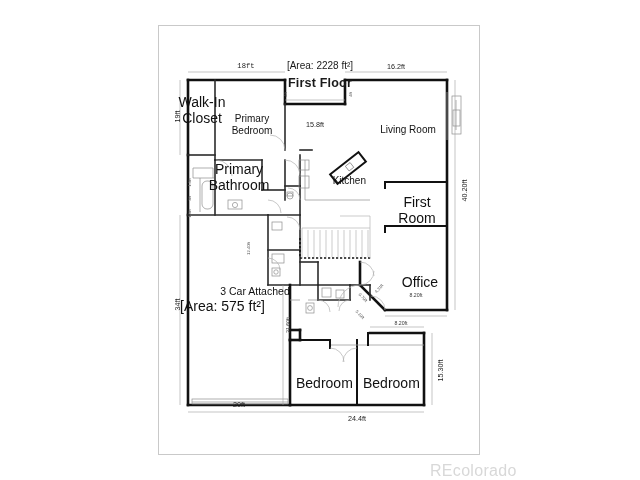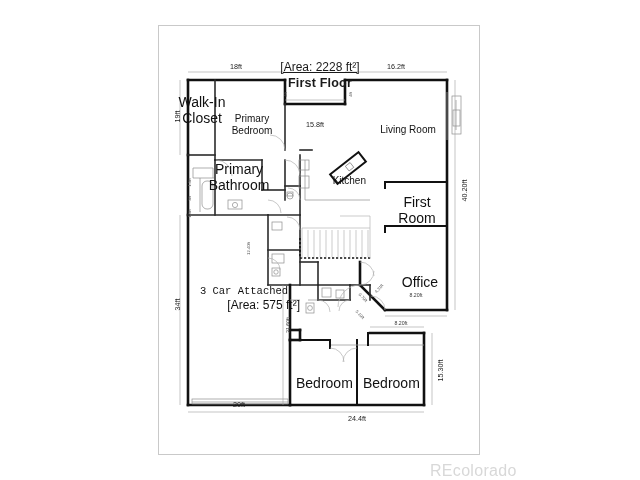--- a/index.html
+++ b/index.html
@@ -13,40 +13,40 @@
     position:absolute;left:158px;top:25px;width:322px;height:430px;
     border:1px solid #c9c9c9;background:#ffffff;box-sizing:border-box;
   }
   #svg-stage{position:absolute;left:0;top:0;width:640px;height:480px;}
   .ttl{
     position:absolute;text-align:center;color:#1a1a1a;
     font-size:12.5px;font-weight:bold;letter-spacing:.2px;white-space:nowrap;margin-top:31px;
   }
   .sub{
     position:absolute;text-align:center;color:#1a1a1a;
-    font-size:12px;white-space:nowrap;text-decoration:underline;
+    font-size:10px;white-space:nowrap;
   }
   .rm{
     position:absolute;text-align:center;color:#111;
     font-size:14px;line-height:16px;white-space:pre-line;
   }
   .rm.big{font-size:10px;line-height:11.5px;}
   .dim{
     position:absolute;color:#1c1c1c;font-size:7.2px;white-space:nowrap;
     text-align:center;
   }
   .dim.sm{font-size:5.2px;color:#3a3a3a;}
   .dim.tiny{font-size:4.2px;color:#555;}
   .dim.vert{transform-origin:50% 50%;}
   .gar-ttl{
     position:absolute;text-align:center;color:#111;font-size:10.5px;
     font-weight:normal;white-space:nowrap;
   }
   .gar-sub{
-    position:absolute;text-align:right;color:#111;font-size:12px;white-space:nowrap;
+    position:absolute;text-align:left;color:#111;font-size:14px;white-space:nowrap;
   }
   #watermark{
     position:absolute;left:430px;top:462px;
     color:#d8d8d8;font-size:16px;letter-spacing:.3px;
     font-family:"Liberation Sans",sans-serif;
   }
 </style>
 </head>
 <body>
 
@@ -266,24 +266,24 @@
 <div class="rm" style="left:204px;top:161px;width:70px;">Primary
 Bathroom</div>
 <div class="rm big" style="left:310px;top:175px;width:56px;text-align:right;">Kitchen</div>
 <div class="rm big" style="left:371px;top:124px;width:74px;">Living Room</div>
 <div class="rm" style="left:389px;top:194px;width:56px;">First
 Room</div>
 <div class="rm" style="left:392px;top:256px;width:56px;margin-top:18px;">Office</div>
 <div class="rm" style="left:296px;top:375px;width:56px;">Bedroom</div>
 <div class="rm" style="left:363px;top:375px;width:56px;">Bedroom</div>
 
-<div class="gar-ttl" style="left:184px;top:285px;width:120px;font-family:Liberation Mono, monospace;">3 Car Attached</div>
+<div class="gar-ttl" style="left:195px;top:285px;width:120px;">3 Car Attached</div>
 <div class="gar-sub" style="left:180px;top:298px;width:120px;">[Area: 575 ft²]</div>
 
-<div class="dim" style="left:206px;top:62px;width:60px;">18ft</div>
+<div class="dim" style="left:216px;top:62px;width:60px;font-family:Liberation Mono, monospace;">18ft</div>
 <div class="dim" style="left:290px;top:88px;width:50px;margin-top:32px;">15.8ft</div>
 <div class="dim" style="left:371px;top:62px;width:50px;">16.2ft</div>
 <div class="dim" style="left:332px;top:414px;width:50px;">24.4ft</div>
 <div class="dim" style="left:214px;top:400px;width:50px;">20ft</div>
 <div class="dim sm" style="left:396px;top:292px;width:40px;">8.20ft</div>
 <div class="dim sm" style="left:381px;top:320px;width:40px;">8.20ft</div>
 
 <div class="dim vert" style="left:157px;top:112px;width:40px;transform:rotate(-90deg);">19ft</div>
 <div class="dim vert" style="left:157px;top:300px;width:40px;transform:rotate(-90deg);">34ft</div>
 <div class="dim vert" style="left:442px;top:186px;width:44px;transform:rotate(-90deg);">40.20ft</div>

